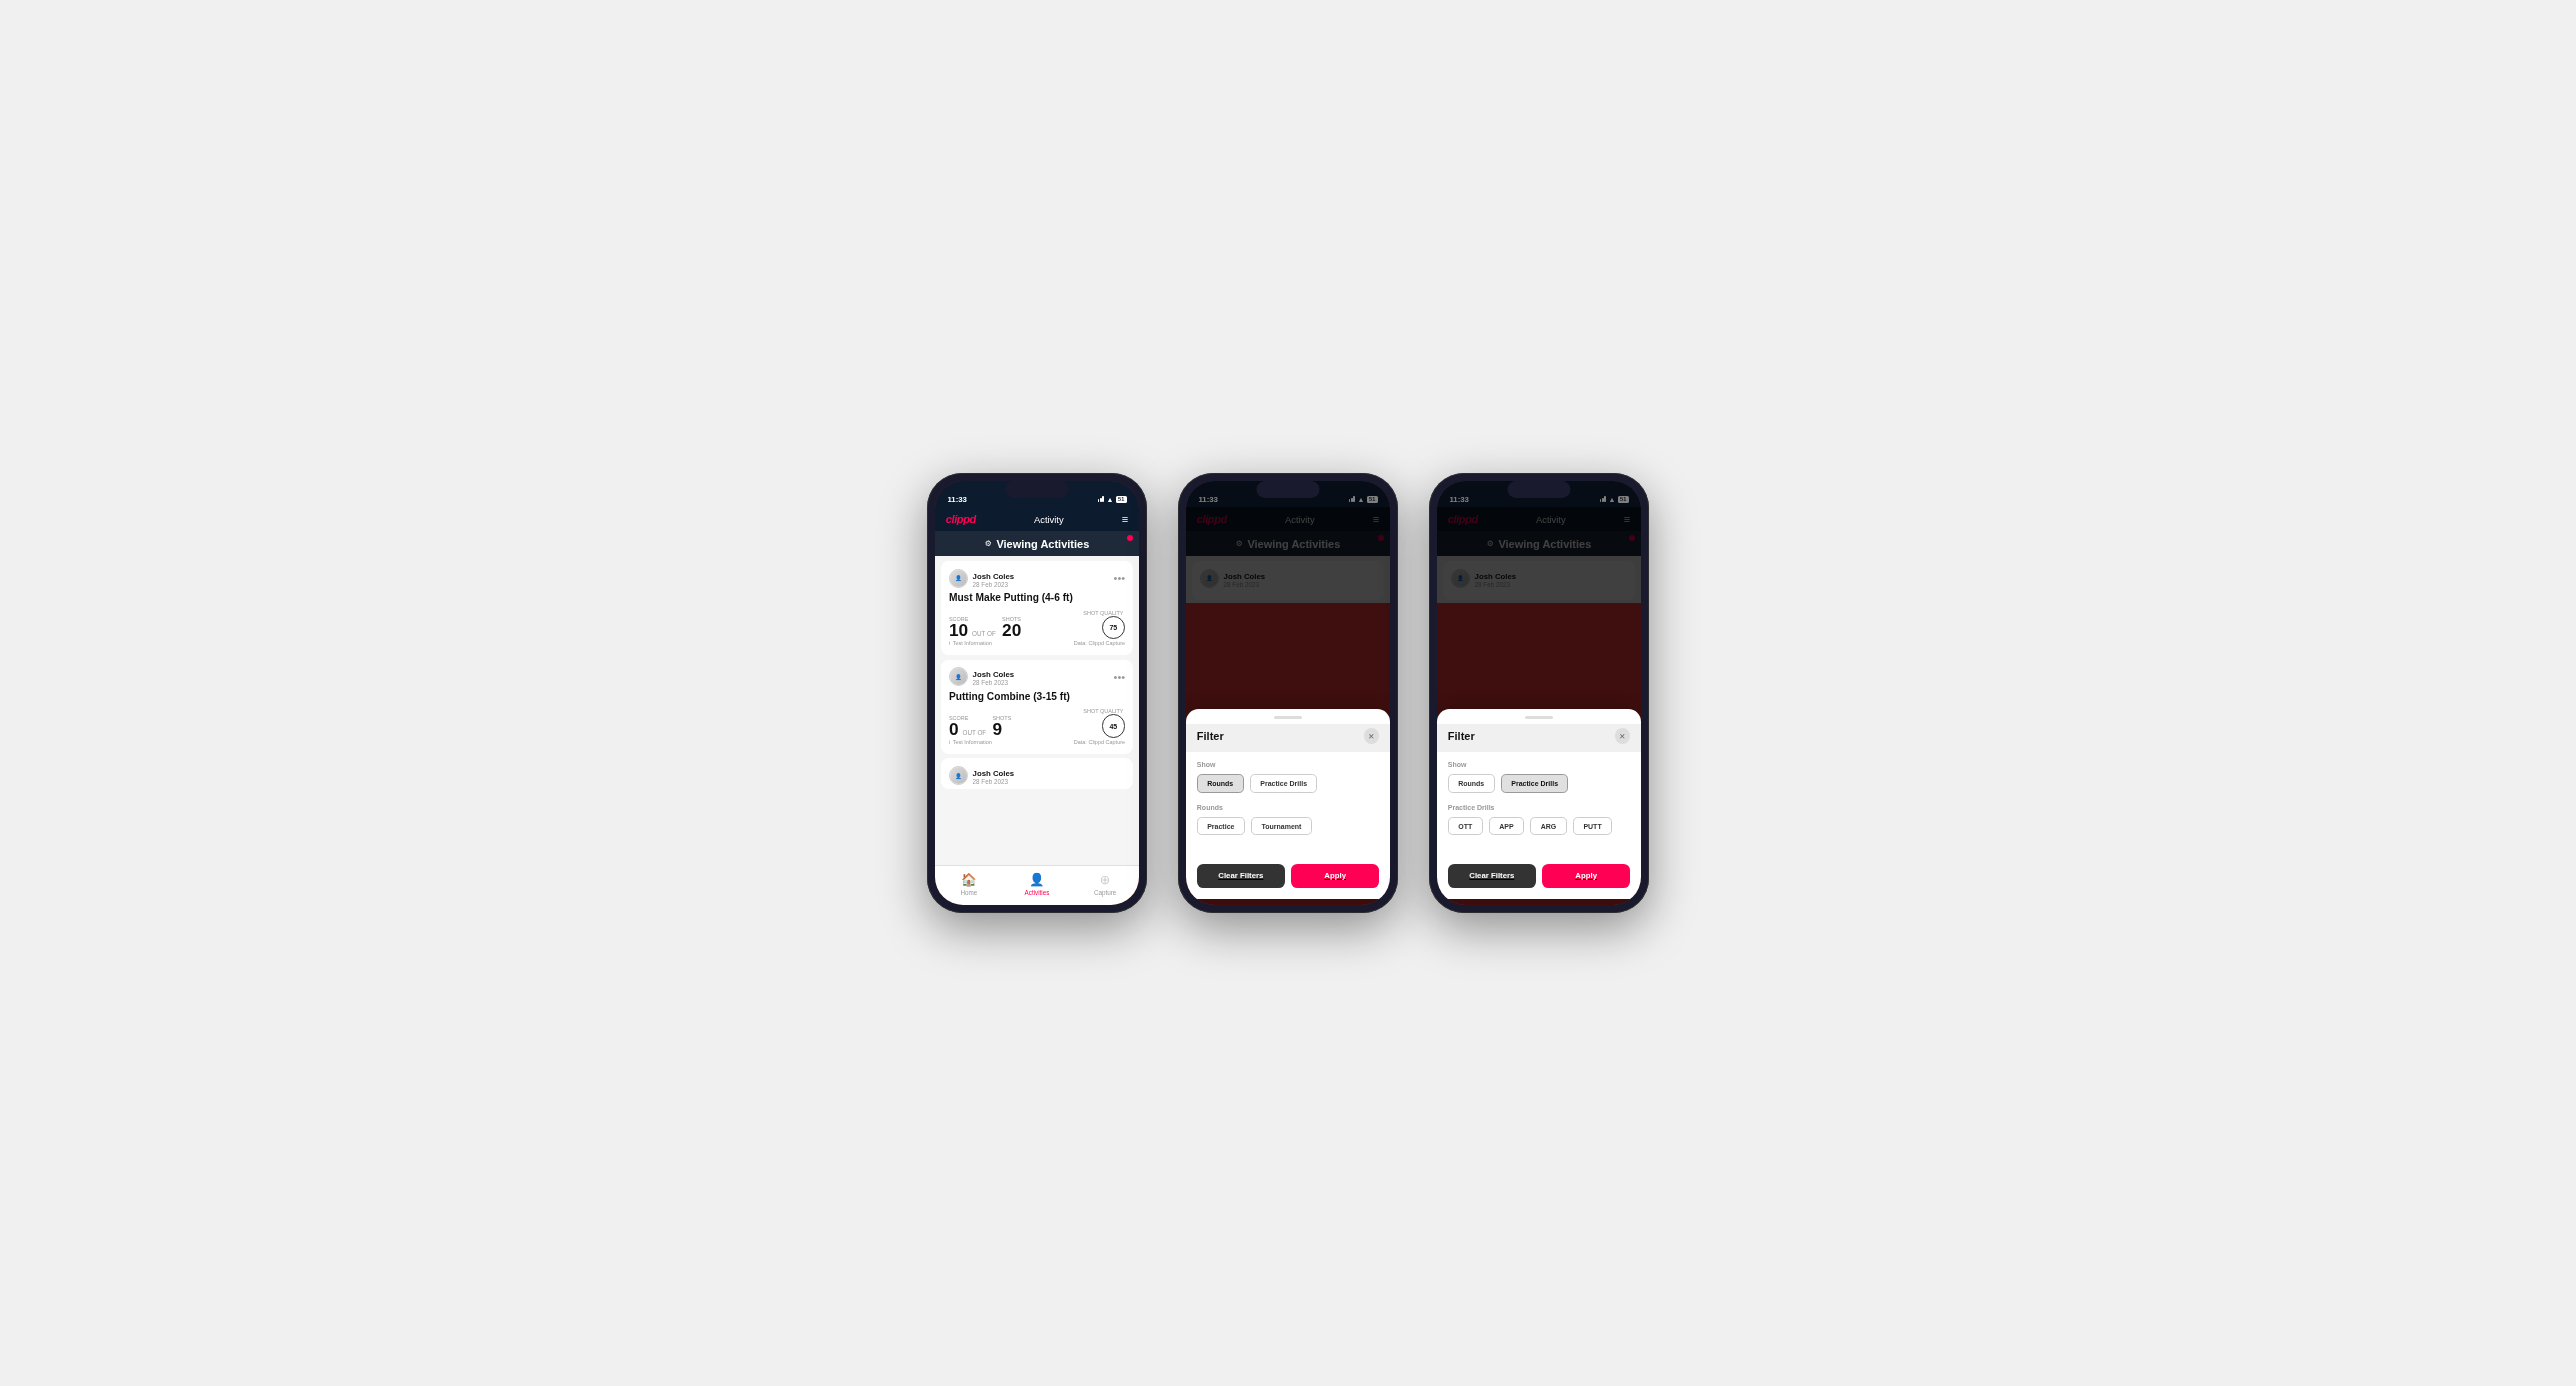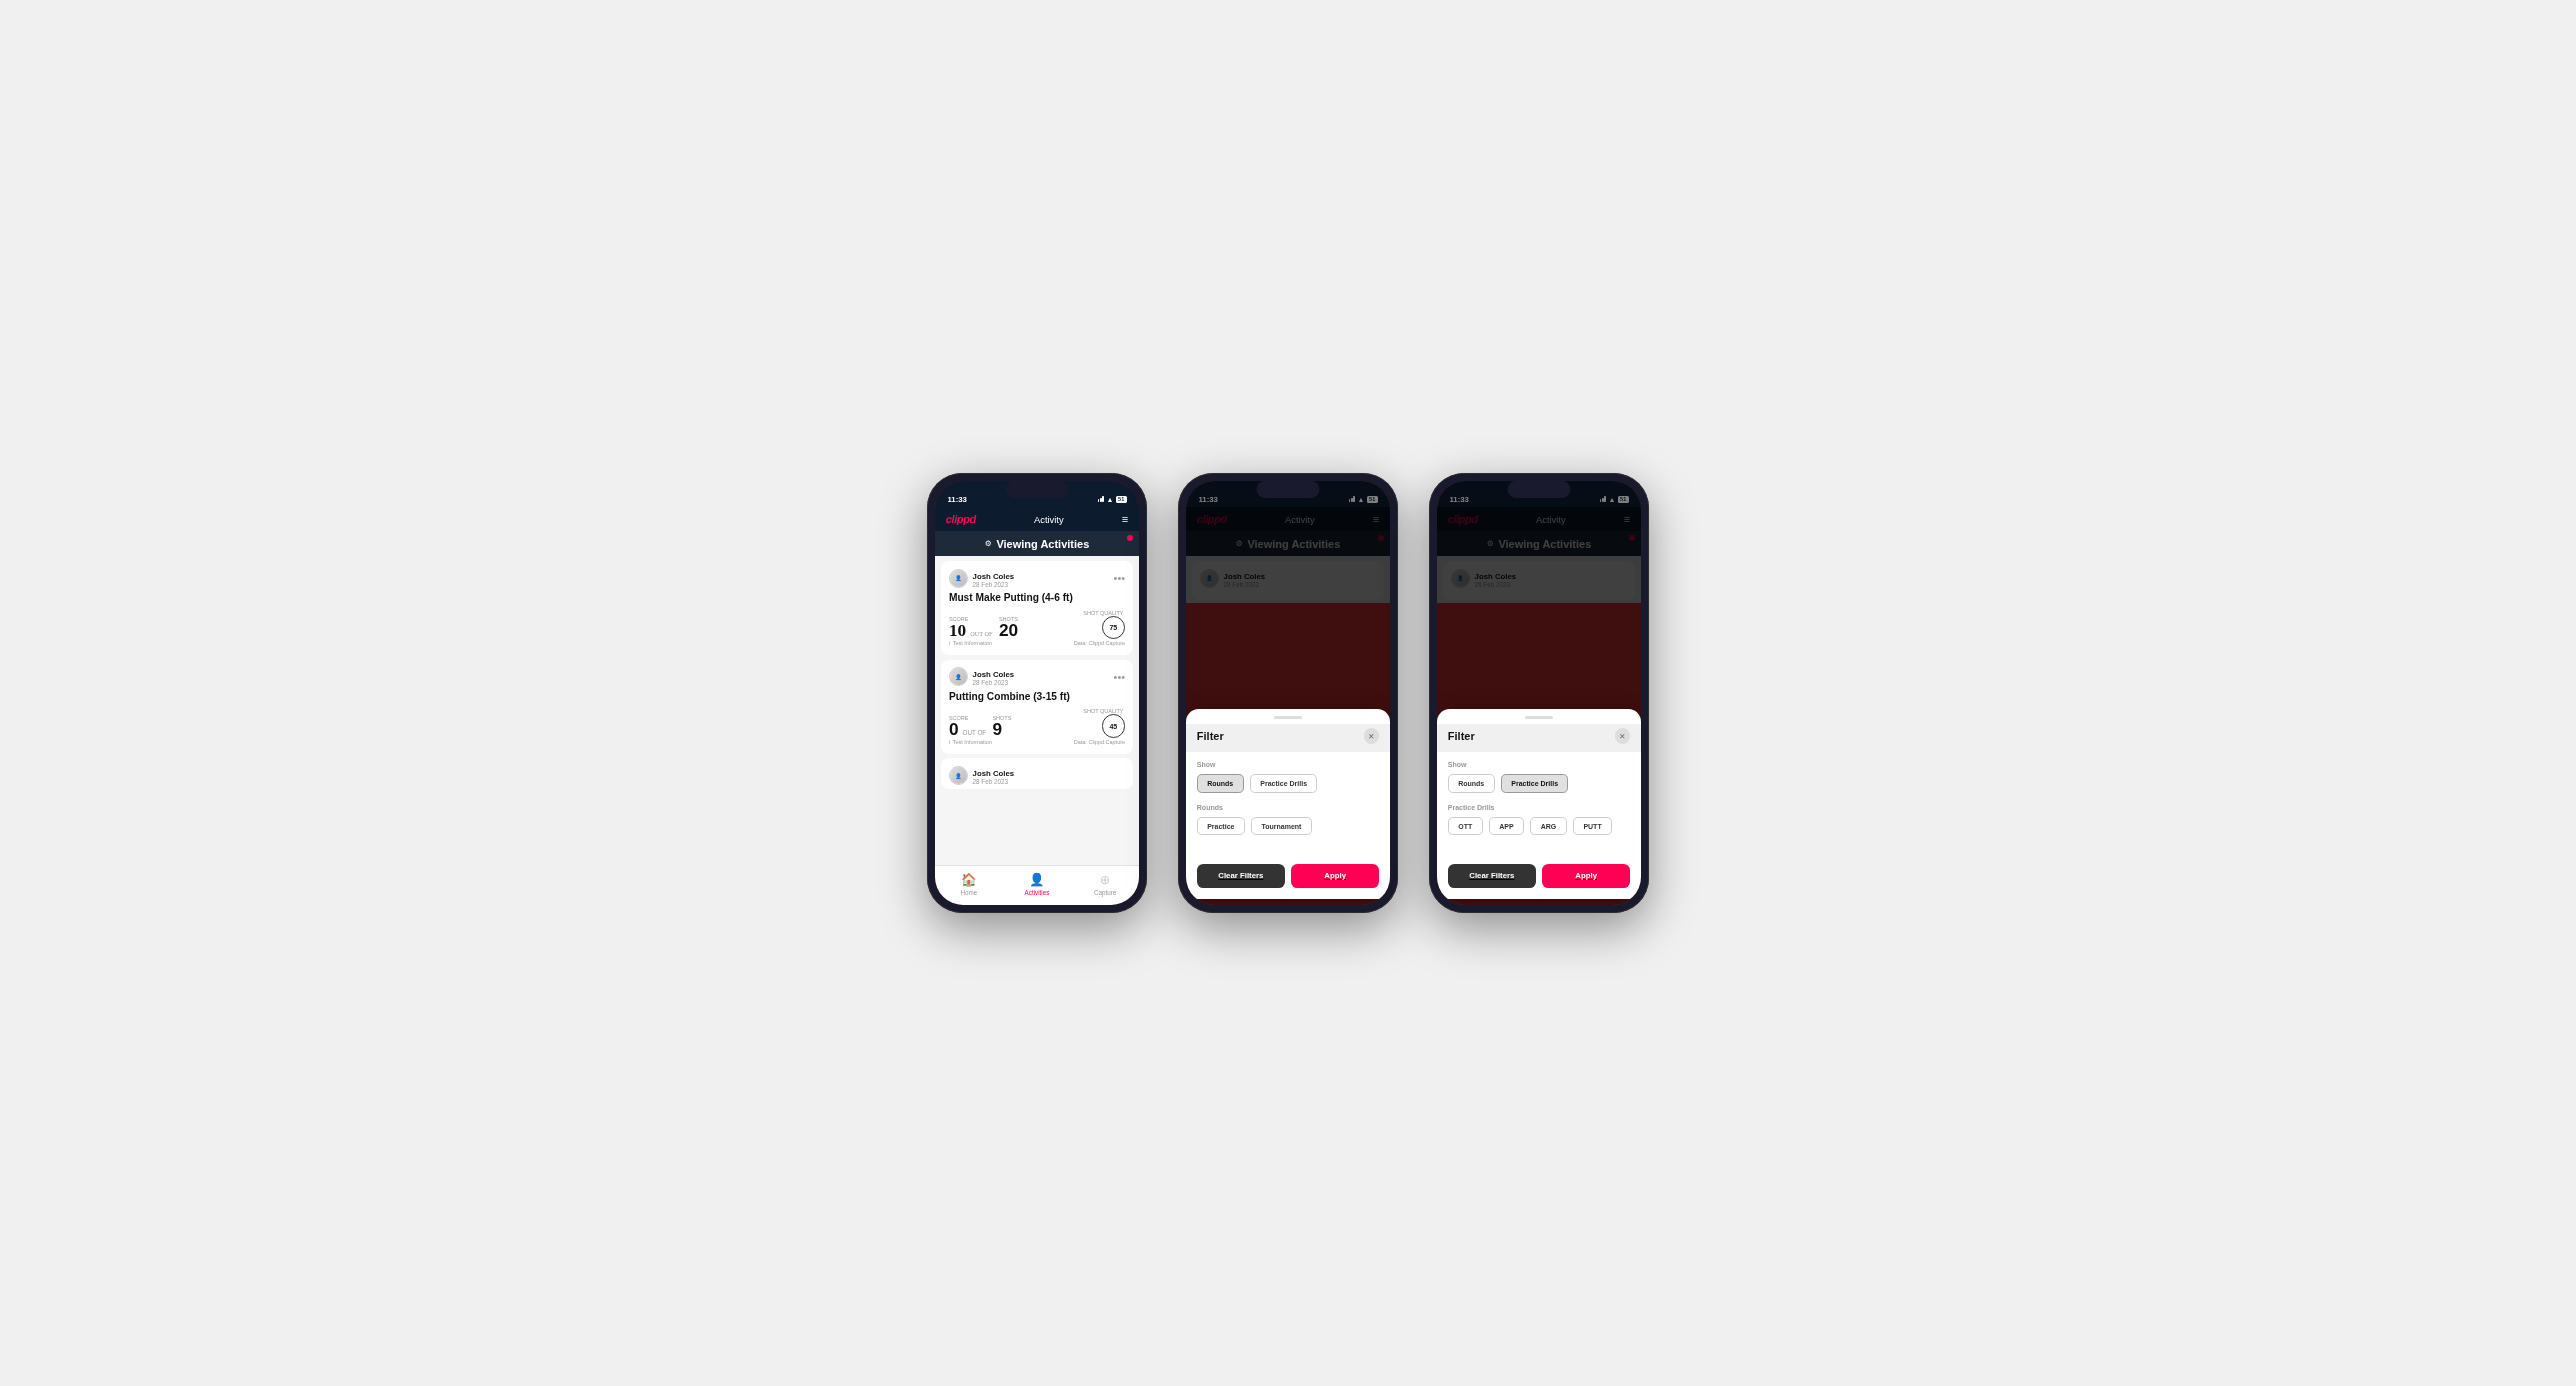--- a/index.html
+++ b/index.html
@@ -484,21 +484,21 @@
                 <div class="user-name">Josh Coles</div>
                 <div class="user-date">28 Feb 2023</div>
               </div>
             </div>
             <span class="more-dots">•••</span>
           </div>
           <div class="activity-title">Must Make Putting (4-6 ft)</div>
           <div style="display:flex; align-items:flex-end; gap:4.7px;">
             <div>
               <div class="stat-label">Score</div>
-              <div style="display:flex; align-items:baseline; gap:2.4px;font-family:Liberation Serif, serif;">
+              <div style="display:flex; align-items:baseline; gap:2.4px;">
                 <span class="stat-value">10</span>
                 <span class="out-of">OUT OF</span>
               </div>
             </div>
             <div>
               <div class="stat-label">Shots</div>
               <span class="stat-value">20</span>
             </div>
             <div style="margin-left:auto;">
               <div class="stat-label">Shot Quality</div>

